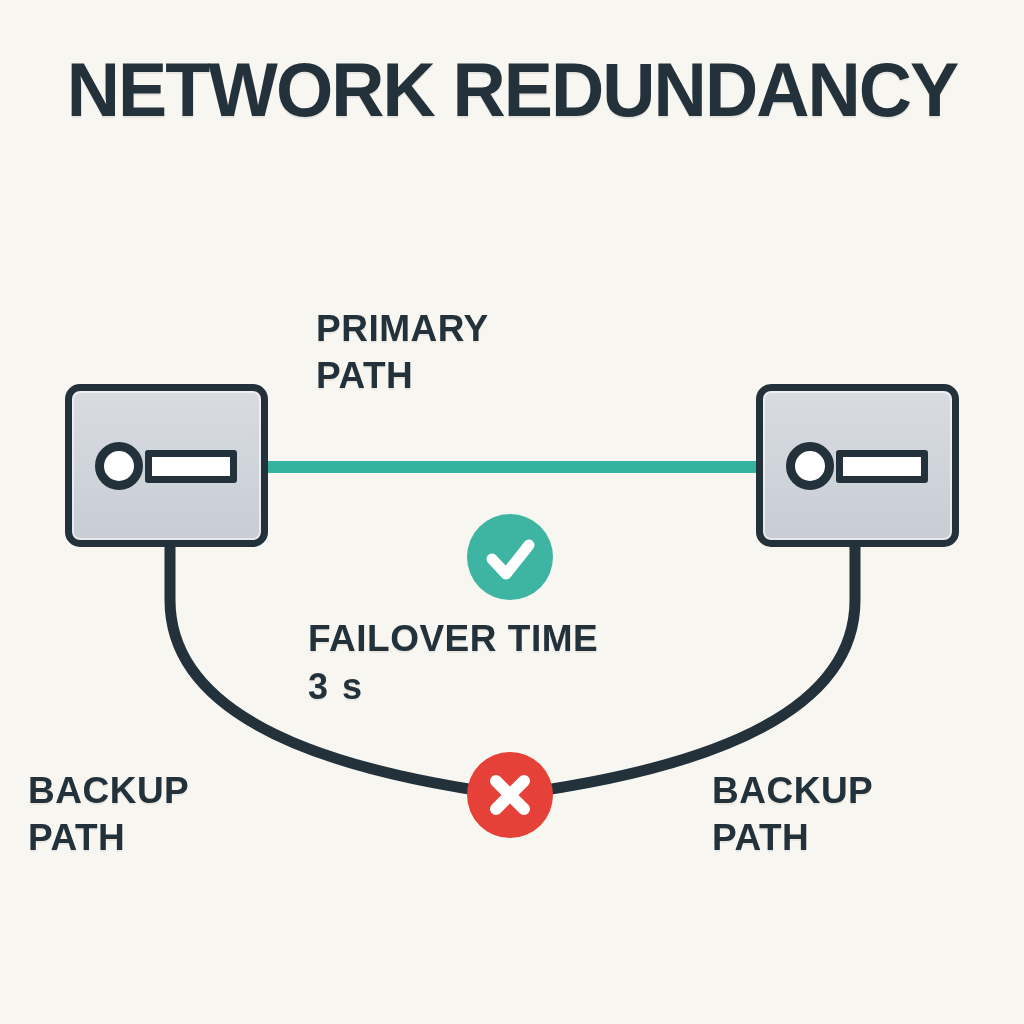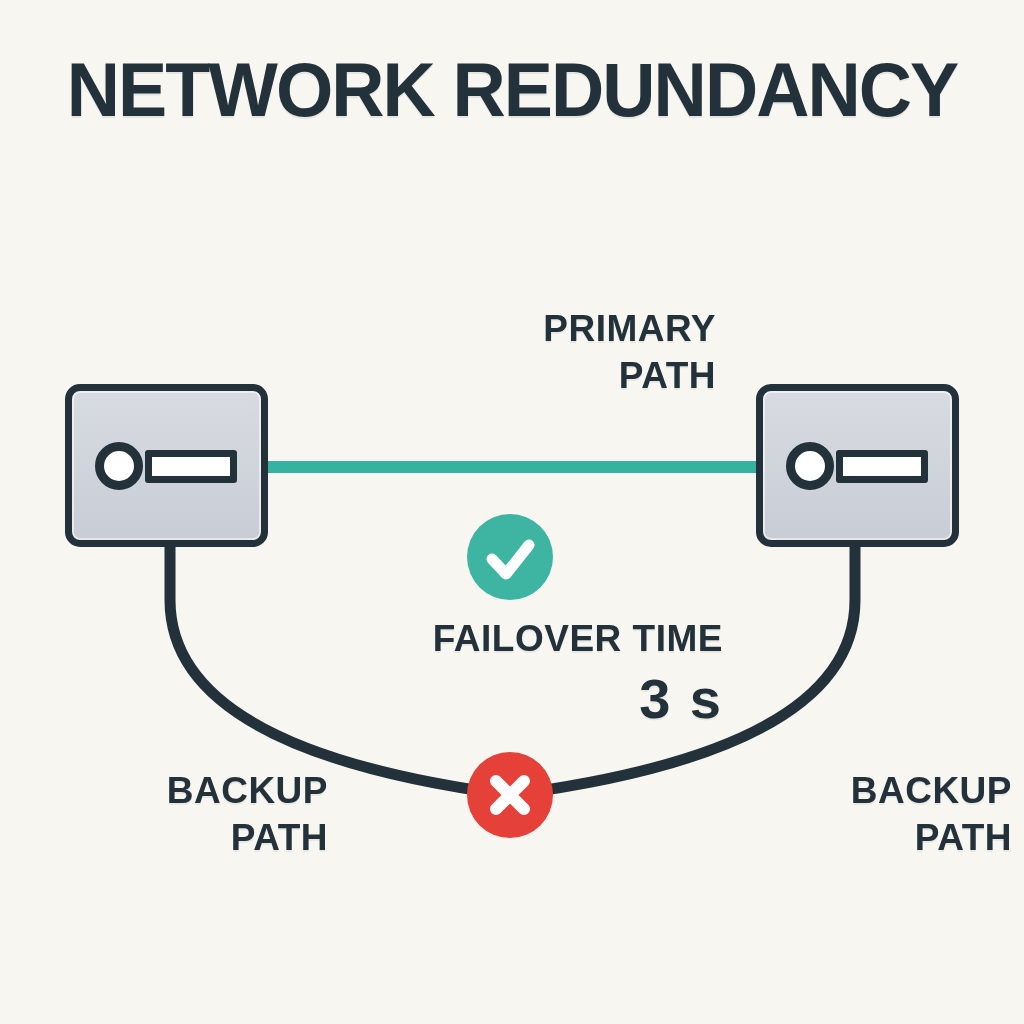--- a/index.html
+++ b/index.html
@@ -61,41 +61,41 @@
     position:absolute;
     width:92px;height:33px;
     border:7px solid var(--ink);
     border-radius:3px;
     background:var(--white);
     top:59px;left:73px;
   }
 
   .label{
     position:absolute;
-    text-align:right;
+    text-align:left;
     font-weight:bold;
     color:var(--ink);
     font-size:37px;
     line-height:1.27;
     letter-spacing:0.5px;
     text-shadow:0 2px 0 rgba(0,0,0,0.06);
   }
   .primary-label{left:316px;top:306px;width:400px;}
   .backup-label-left{left:28px;top:768px;width:300px;}
   .backup-label-right{left:712px;top:768px;width:300px;}
 
   .failover{
     position:absolute;
-    left:323px;top:618px;width:400px;
-    text-align:right;
+    left:308px;top:618px;width:400px;
+    text-align:left;
     color:var(--ink);
     text-shadow:0 2px 0 rgba(0,0,0,0.06);
   }
   .failover .failover-label{font-size:37px;font-weight:bold;letter-spacing:0.5px;}
-  .failover .failover-value{font-size:56px;font-weight:bold;margin-top:6px;letter-spacing:2px;}
+  .failover .failover-value{font-size:36px;font-weight:bold;margin-top:6px;letter-spacing:2px;}
 
   .status-badge{
     position:absolute;
     width:86px;height:86px;
     border-radius:50%;
     display:flex;align-items:center;justify-content:center;
   }
   .badge-ok{left:467px;top:514px;background:var(--teal_icon);}
   .badge-fail{left:467px;top:752px;background:var(--red);}
   .status-badge svg{display:block;}

